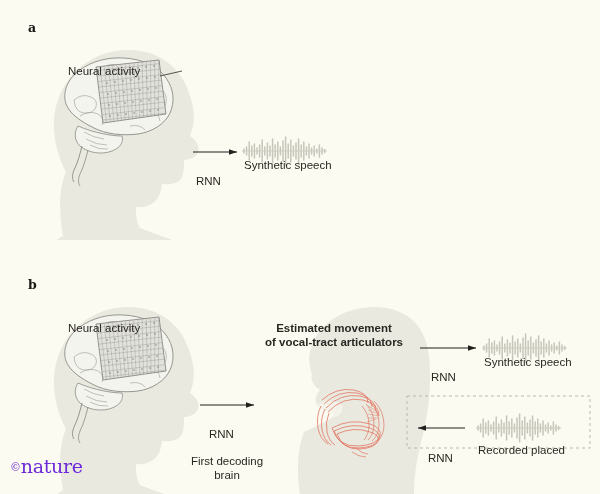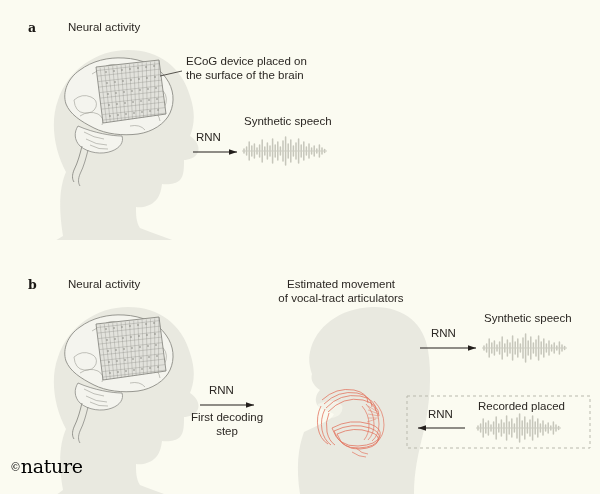--- a/index.html
+++ b/index.html
@@ -4,27 +4,27 @@
 <style>
   html,body{margin:0;padding:0;}
   body{
     width:600px;height:494px;overflow:hidden;
     background:#fbfbf1;
     font-family:"Liberation Sans", sans-serif;
     color:#231f1c;
   }
   #fig{position:relative;width:600px;height:494px;}
   svg.layer{position:absolute;left:0;top:0;width:600px;height:494px;}
-  .lbl{position:absolute;font-size:11.5px;line-height:14px;color:#2b2723;white-space:pre;}
+  .lbl{position:absolute;font-size:11.5px;line-height:14px;color:#2b2723;white-space:pre;margin-top:44px;}
   .panel-letter{position:absolute;font-family:"DejaVu Serif", serif;font-weight:bold;font-size:12.5px;color:#1a1714;}
   .center{text-align:center;}
   .watermark{
     position:absolute;left:10px;top:455px;
     font-family:"DejaVu Serif", serif;font-size:19px;
-    color:#000000;letter-spacing:-0.3px;
+    color:#6d28d9;letter-spacing:-0.3px;
   }
   .watermark .c{font-size:11px;vertical-align:2px;}
 </style>
 </head>
 <body>
 
 <div id="fig">
 
   <svg class="layer" viewBox="0 0 600 494">
     <defs>
@@ -467,33 +467,31 @@
           <line x1="75.4" y1="-6" x2="75.4" y2="6"></line>
         <line x1="78" y1="-3" x2="78" y2="3"></line>
           <line x1="80.6" y1="-1.5" x2="80.6" y2="1.5"></line>
       </g>
       <line x1="-2" y1="0" x2="83" y2="0" stroke="#cdcdc2" stroke-width="1"></line>
     </g>
   </svg>
 
   <div class="panel-letter" style="left:28px;top:20px;">a</div>
   <div class="lbl" style="left:68px;top:20px;">Neural activity</div>
-  <div class="lbl" style="left:186px;top:54px;">ECoG device placed on
-the surface of the brain</div>
   <div class="lbl" style="left:196px;top:130px;">RNN</div>
   <div class="lbl" style="left:244px;top:114px;">Synthetic speech</div>
 
   <div class="panel-letter" style="left:28px;top:277px;">b</div>
   <div class="lbl" style="left:68px;top:277px;">Neural activity</div>
-  <div class="lbl center" style="left:261px;top:277px;width:160px;">Estimated movement
+  <div class="lbl center" style="left:254px;top:277px;width:160px;font-weight:bold;">Estimated movement
 of vocal-tract articulators</div>
 
   <div class="lbl" style="left:209px;top:383px;">RNN</div>
   <div class="lbl center" style="left:178px;top:410px;width:98px;">First decoding
-step</div>
+brain</div>
 
   <div class="lbl" style="left:431px;top:326px;">RNN</div>
 
   <div class="lbl" style="left:484px;top:311px;">Synthetic speech</div>
 
   <div class="lbl" style="left:428px;top:407px;">RNN</div>
   <div class="lbl" style="left:478px;top:399px;">Recorded placed</div>
 
   <div class="watermark">
     <span class="c">©</span><span>nature</span>

